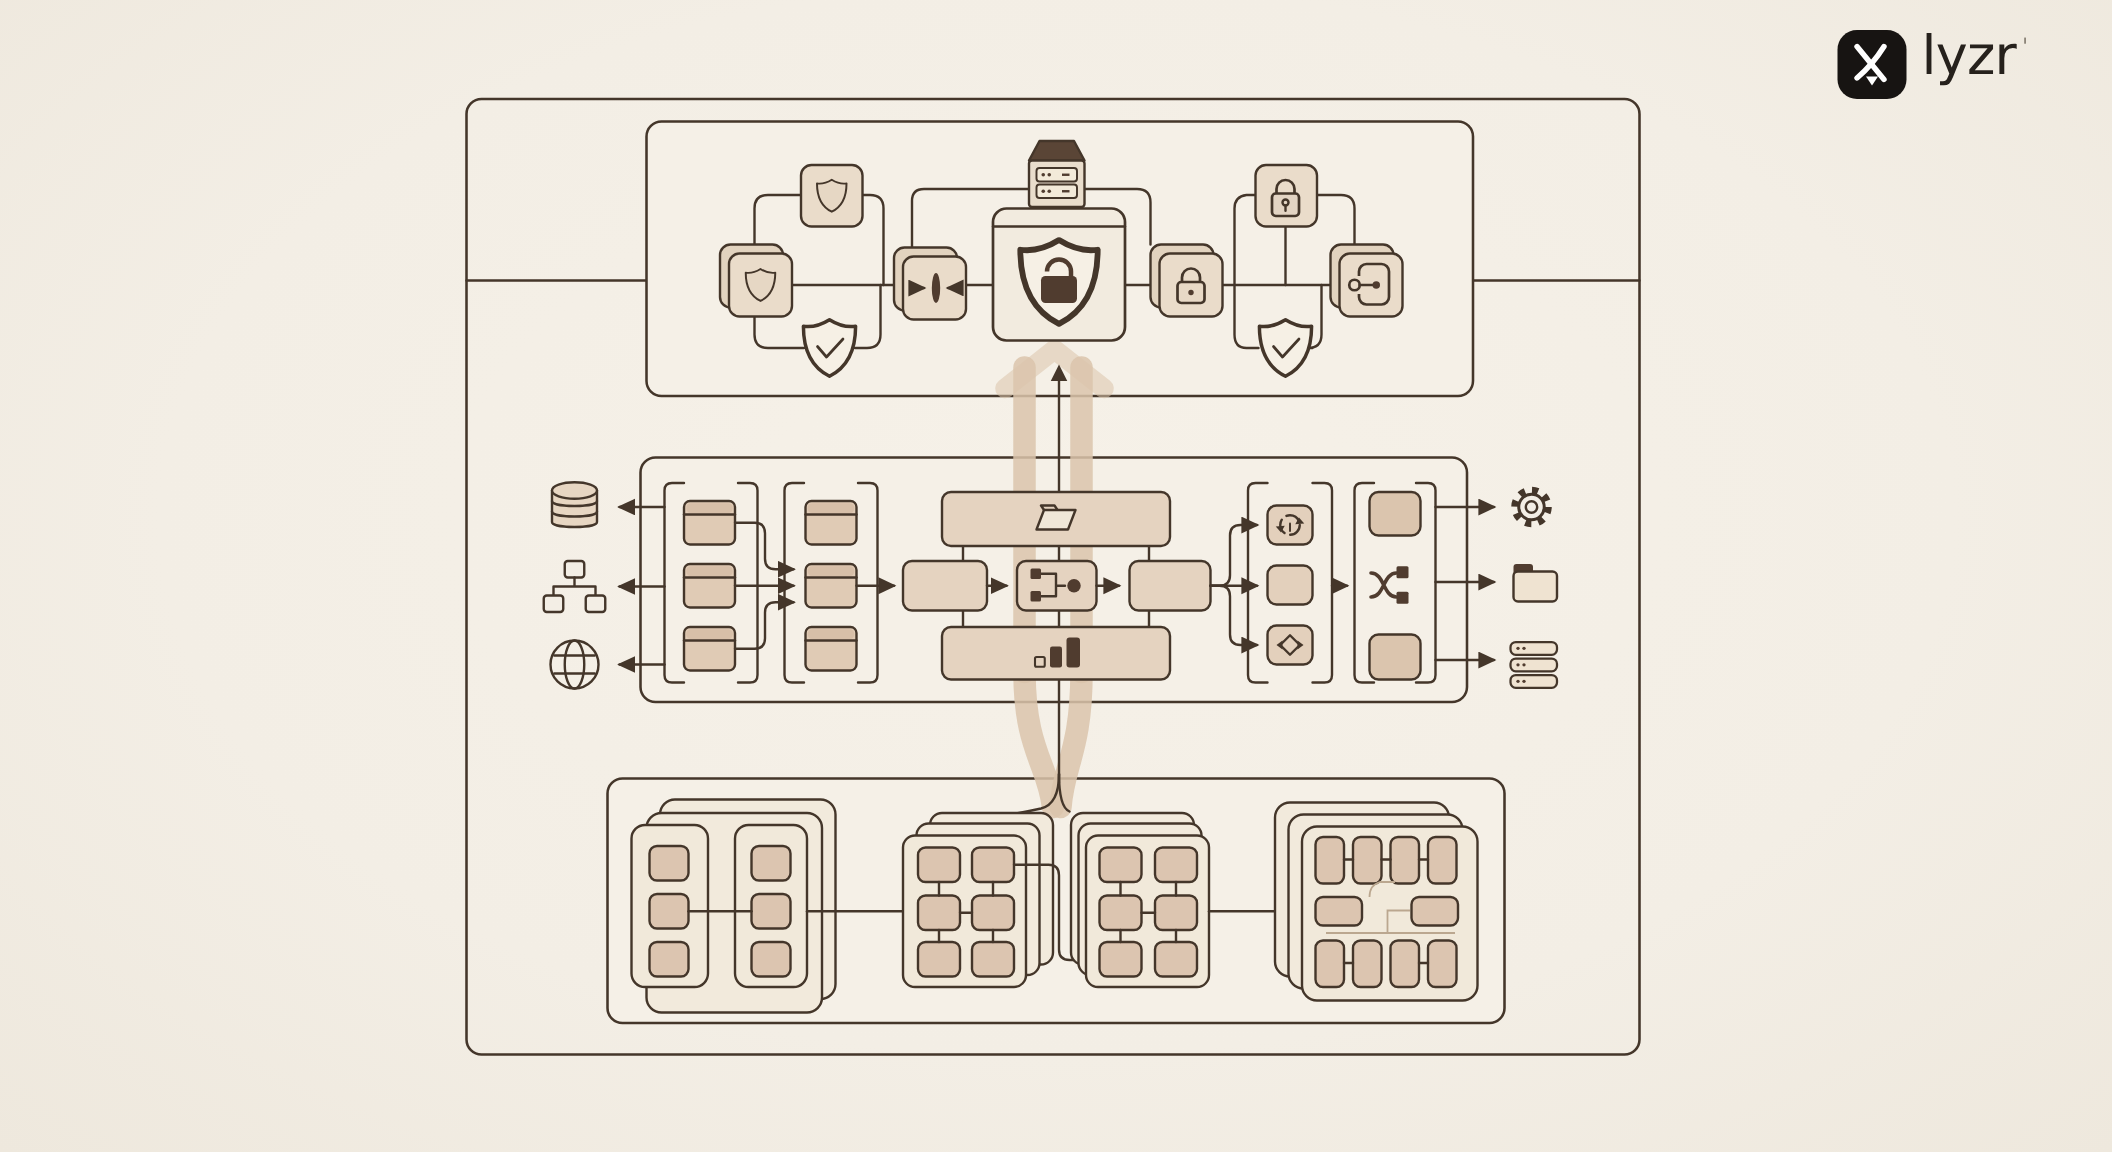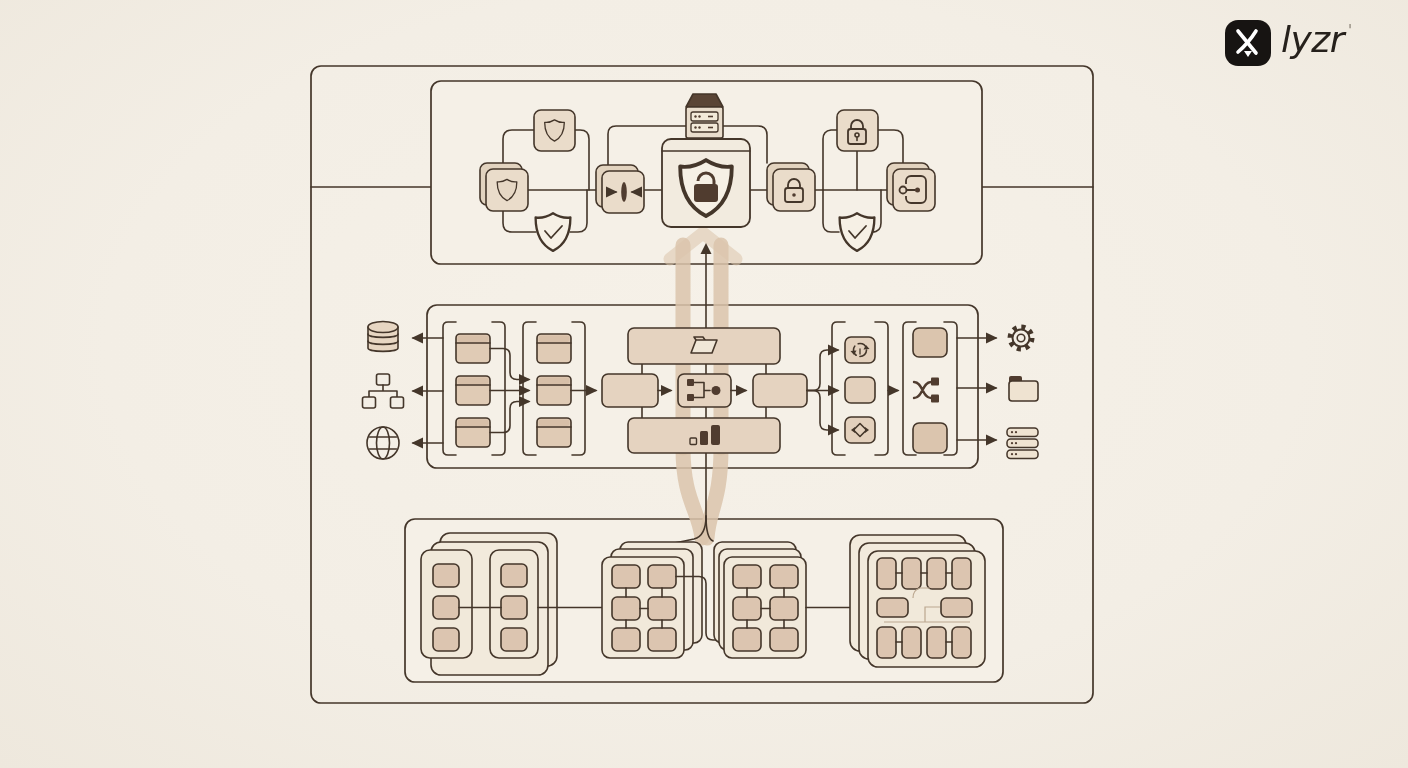--- a/index.html
+++ b/index.html
@@ -20,21 +20,21 @@
   
   .s{stroke:var(--line);stroke-width:1.6;fill:none;stroke-linecap:round;stroke-linejoin:round;}
   .s2{stroke:var(--line);stroke-width:1.8;fill:none;stroke-linecap:round;stroke-linejoin:round;}
   .panel{fill:var(--panel);stroke:var(--line);stroke-width:1.7;}
   .nofill{fill:none;stroke:var(--line);stroke-width:1.7;}
   .stripe{stroke:var(--stripe);stroke-width:15;fill:none;stroke-linecap:round;opacity:.85;}
   .chev{stroke:var(--stripe);stroke-width:13;fill:none;stroke-linecap:round;stroke-linejoin:round;opacity:.55;}
   .dk{fill:var(--dark);}
   .lite{stroke:#bba78f;stroke-width:1.2;fill:none;}
   
-  .logo{position:absolute;left:1225px;top:20px;display:flex;align-items:center;gap:10px;font-style:italic;}
+  .logo{position:absolute;left:1225px;top:20px;display:flex;gap:10px;}
   .logo-mark{width:46px;height:46px;border-radius:13px;background:var(--logoBlack);
     display:flex;align-items:center;justify-content:center;}
   .logo-text{font-size:36px;color:#26211c;letter-spacing:-0.5px;font-weight:500;line-height:1;padding-bottom:6px;}
   .logo-tm{font-size:15px;color:#8d8579;align-self:flex-start;margin-left:-6px;margin-top:2px;}
 </style>
 </head>
 <body>
 
 <div class="canvas">
 <svg class="diagram" width="1408" height="768" viewBox="0 0 1408 768">

